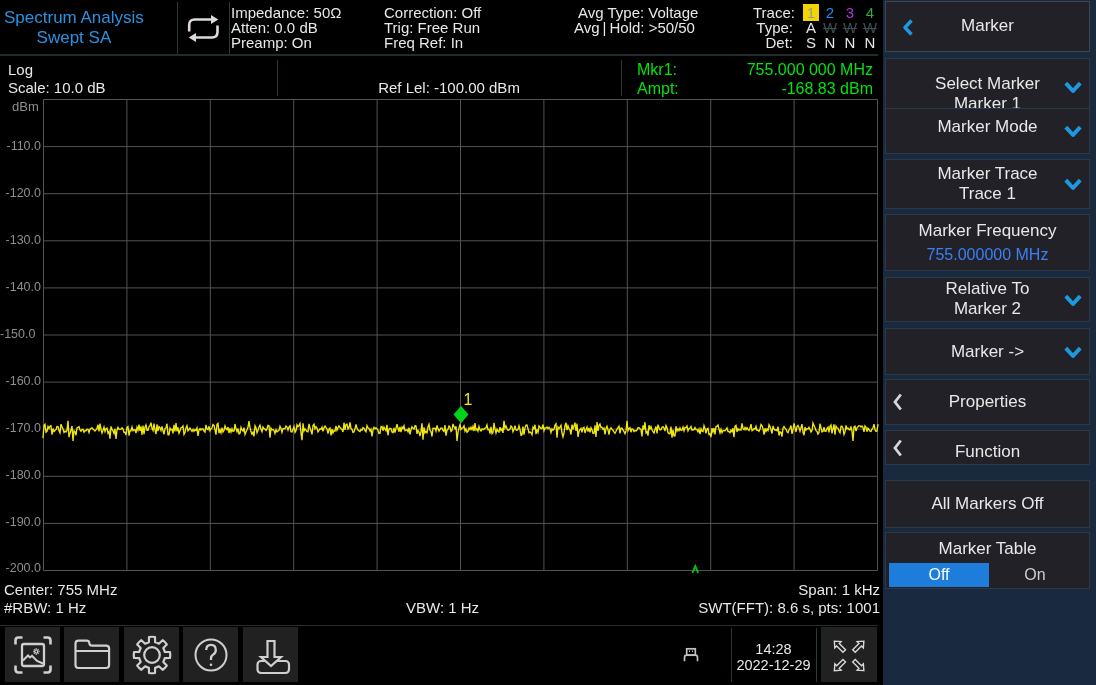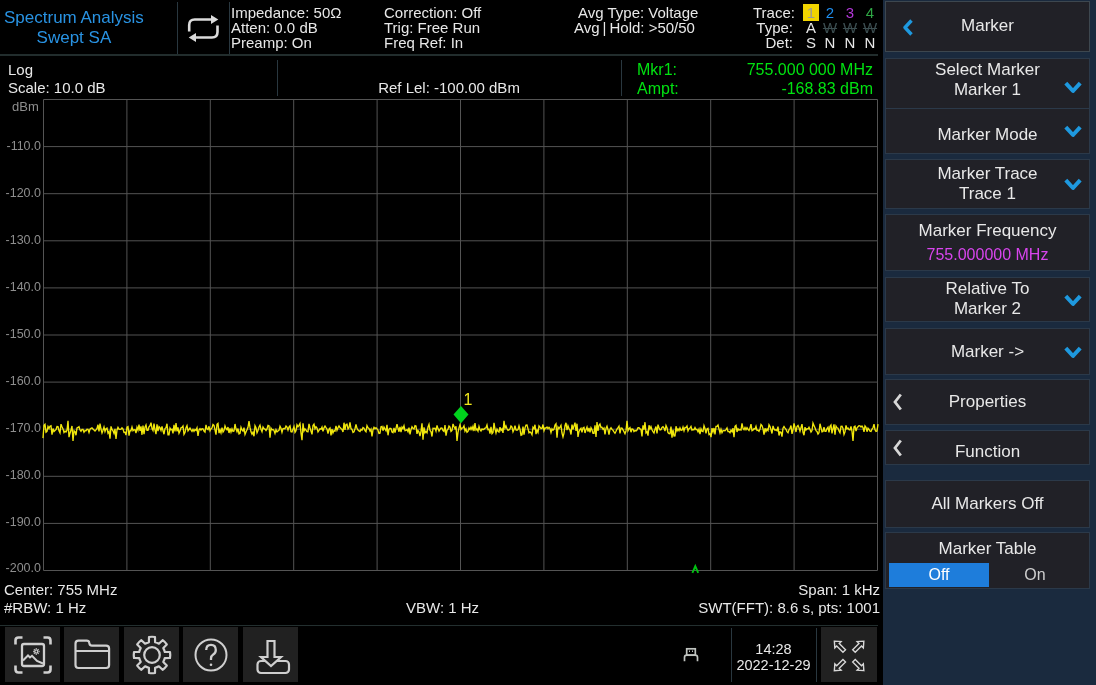--- a/index.html
+++ b/index.html
@@ -86,21 +86,21 @@
   <polyline points="43,438.1 44,425.3 45,424.3 46,432.3 47,431.5 48,426.5 49,428.4 50,426.2 51,425.7 52,434.6 53,428.5 54,431.4 55,430.4 56,429.7 57,426.5 58,426.6 59,430.8 60,432.8 61,424.2 62,426.8 63,428.9 64,432.5 65,431.1 66,431.9 67,430.2 68,420.9 69,437.2 70,433.2 71,430.0 72,426.0 73,441.0 74,430.8 75,431.6 76,435.2 77,427.9 78,427.5 79,426.7 80,429.9 81,431.3 82,429.4 83,429.5 84,432.2 85,430.7 86,430.7 87,429.3 88,429.4 89,432.5 90,429.2 91,428.3 92,427.9 93,429.1 94,430.1 95,431.0 96,429.9 97,428.5 98,424.8 99,431.3 100,423.5 101,429.0 102,433.0 103,430.2 104,427.1 105,431.5 106,428.7 107,428.1 108,433.1 109,431.5 110,438.7 111,426.4 112,429.5 113,430.8 114,433.4 115,428.8 116,438.9 117,430.0 118,427.4 119,429.1 120,429.4 121,429.2 122,427.9 123,429.0 124,432.4 125,432.2 126,435.1 127,427.2 128,426.6 129,435.7 130,430.7 131,430.8 132,427.1 133,430.8 134,429.8 135,429.7 136,433.1 137,427.3 138,430.1 139,424.5 140,430.8 141,426.4 142,434.8 143,425.6 144,434.2 145,427.1 146,424.9 147,430.2 148,430.2 149,426.8 150,425.8 151,422.6 152,428.5 153,430.5 154,423.6 155,429.9 156,434.1 157,424.4 158,431.1 159,426.6 160,427.7 161,430.4 162,426.3 163,430.8 164,434.2 165,428.5 166,427.7 167,423.7 168,434.9 169,434.9 170,428.0 171,429.8 172,429.2 173,433.4 174,424.9 175,431.5 176,423.0 177,431.4 178,427.3 179,433.3 180,431.1 181,427.7 182,427.4 183,426.0 184,434.4 185,432.6 186,427.7 187,425.6 188,430.9 189,429.5 190,428.1 191,429.8 192,431.4 193,429.4 194,431.3 195,429.5 196,430.3 197,427.9 198,435.8 199,430.0 200,428.6 201,430.1 202,428.8 203,428.9 204,431.0 205,432.0 206,424.8 207,428.9 208,429.7 209,426.3 210,430.8 211,428.8 212,427.9 213,424.4 214,425.3 215,429.8 216,434.7 217,424.4 218,423.4 219,433.1 220,430.0 221,432.9 222,427.7 223,432.0 224,430.5 225,425.9 226,428.5 227,429.9 228,427.0 229,433.0 230,428.3 231,432.1 232,428.8 233,431.4 234,431.1 235,424.0 236,428.8 237,431.6 238,428.5 239,433.9 240,433.3 241,427.3 242,430.0 243,431.2 244,427.6 245,434.4 246,431.9 247,429.8 248,427.3 249,421.1 250,427.4 251,431.8 252,434.2 253,432.2 254,436.3 255,425.7 256,427.7 257,432.8 258,430.4 259,427.0 260,425.2 261,429.4 262,431.7 263,427.0 264,428.7 265,429.1 266,430.6 267,428.9 268,425.3 269,425.7 270,437.7 271,428.1 272,429.8 273,429.6 274,430.6 275,433.5 276,429.7 277,431.9 278,431.0 279,430.3 280,426.3 281,428.3 282,432.3 283,428.6 284,428.5 285,428.7 286,426.0 287,427.1 288,430.1 289,427.0 290,425.8 291,431.6 292,431.9 293,429.3 294,426.6 295,432.4 296,430.7 297,424.9 298,426.8 299,425.3 300,423.5 301,433.2 302,440.2 303,423.3 304,431.0 305,428.9 306,430.1 307,431.7 308,431.8 309,423.9 310,427.7 311,431.1 312,434.4 313,425.6 314,424.2 315,428.7 316,426.8 317,428.1 318,431.9 319,430.4 320,428.8 321,429.2 322,427.1 323,431.4 324,427.8 325,426.1 326,427.7 327,429.2 328,433.5 329,429.1 330,428.0 331,435.4 332,429.1 333,433.0 334,430.6 335,431.1 336,426.0 337,430.3 338,427.8 339,425.9 340,427.6 341,428.6 342,429.4 343,432.0 344,422.7 345,429.9 346,424.5 347,424.1 348,428.9 349,427.6 350,422.4 351,428.6 352,429.4 353,432.4 354,431.8 355,428.7 356,424.4 357,428.3 358,430.1 359,430.9 360,431.6 361,429.4 362,430.2 363,427.5 364,428.1 365,430.6 366,431.7 367,425.7 368,427.8 369,428.5 370,431.0 371,429.2 372,436.3 373,429.7 374,427.3 375,428.7 376,427.8 377,428.9 378,430.2 379,433.5 380,433.3 381,426.7 382,426.3 383,430.7 384,427.1 385,429.0 386,430.7 387,424.9 388,435.3 389,429.4 390,428.3 391,428.6 392,432.0 393,432.6 394,427.9 395,432.7 396,428.4 397,424.1 398,428.3 399,431.7 400,426.9 401,432.2 402,427.1 403,428.5 404,425.7 405,430.6 406,430.4 407,429.5 408,431.7 409,427.7 410,434.3 411,429.6 412,426.8 413,428.3 414,429.0 415,425.7 416,426.1 417,433.8 418,430.6 419,432.0 420,436.0 421,431.3 422,423.3 423,439.8 424,427.3 425,432.7 426,431.3 427,432.7 428,427.0 429,424.4 430,430.4 431,431.6 432,436.5 433,428.3 434,428.4 435,428.2 436,431.1 437,425.4 438,428.6 439,431.1 440,429.3 441,427.9 442,428.1 443,430.6 444,431.5 445,425.0 446,435.6 447,430.4 448,429.2 449,426.1 450,427.1 451,431.5 452,430.5 453,423.9 454,426.6 455,428.7 456,426.3 457,440.9 458,432.4 459,427.9 460,424.7 461,429.5 462,428.0 463,427.8 464,425.8 465,431.1 466,429.0 467,432.4 468,431.5 469,427.9 470,429.5 471,427.2 472,429.5 473,426.3 474,431.0 475,423.0 476,430.1 477,429.0 478,431.2 479,426.4 480,429.6 481,430.9 482,428.9 483,429.6 484,429.1 485,428.0 486,427.8 487,425.0 488,429.8 489,429.2 490,433.7 491,426.9 492,433.7 493,432.4 494,422.8 495,429.1 496,433.0 497,429.2 498,431.3 499,432.0 500,427.2 501,430.5 502,428.9 503,432.9 504,420.8 505,428.2 506,426.1 507,428.8 508,430.4 509,430.0 510,429.0 511,426.0 512,427.1 513,431.8 514,429.5 515,425.7 516,429.9 517,430.3 518,429.6 519,425.8 520,429.3 521,435.2 522,434.7 523,426.7 524,434.6 525,427.8 526,425.1 527,425.0 528,428.9 529,432.7 530,431.9 531,432.8 532,434.8 533,427.3 534,428.6 535,424.7 536,434.1 537,430.2 538,432.4 539,425.9 540,427.2 541,428.5 542,428.4 543,424.5 544,430.7 545,428.0 546,428.0 547,427.1 548,428.6 549,427.3 550,428.6 551,432.6 552,428.9 553,430.3 554,429.2 555,425.0 556,423.8 557,437.8 558,427.0 559,428.5 560,427.1 561,425.4 562,433.0 563,436.9 564,433.1 565,425.6 566,422.8 567,430.1 568,425.9 569,428.6 570,430.0 571,434.5 572,424.6 573,429.4 574,425.9 575,422.7 576,431.0 577,423.7 578,437.0 579,431.4 580,429.7 581,428.3 582,432.3 583,427.9 584,427.3 585,433.0 586,429.6 587,427.0 588,431.6 589,427.8 590,432.3 591,427.7 592,429.7 593,433.4 594,433.4 595,425.3 596,436.9 597,422.0 598,431.0 599,425.4 600,424.1 601,427.7 602,427.3 603,429.2 604,428.0 605,434.5 606,428.5 607,426.3 608,429.7 609,434.5 610,429.2 611,427.8 612,429.4 613,430.3 614,431.8 615,433.2 616,431.3 617,429.0 618,427.6 619,426.1 620,433.5 621,428.0 622,428.2 623,429.8 624,431.6 625,433.8 626,430.9 627,420.8 628,430.8 629,428.7 630,427.6 631,432.2 632,428.8 633,429.2 634,431.5 635,430.6 636,430.9 637,430.0 638,427.7 639,427.7 640,428.9 641,429.3 642,436.4 643,425.4 644,429.6 645,422.2 646,432.8 647,431.5 648,435.7 649,425.3 650,428.9 651,426.7 652,429.7 653,431.6 654,432.9 655,429.3 656,426.6 657,433.3 658,424.7 659,427.8 660,430.0 661,429.6 662,427.5 663,426.7 664,428.1 665,431.1 666,425.5 667,427.8 668,432.6 669,433.6 670,433.7 671,426.6 672,437.6 673,429.8 674,436.1 675,436.0 676,426.2 677,431.0 678,428.9 679,430.7 680,427.9 681,430.2 682,430.1 683,427.1 684,430.8 685,427.5 686,427.6 687,426.0 688,430.9 689,428.7 690,428.1 691,426.5 692,430.2 693,429.5 694,429.7 695,427.5 696,429.6 697,429.5 698,431.8 699,429.2 700,434.0 701,428.8 702,431.2 703,431.6 704,425.7 705,428.5 706,433.4 707,428.9 708,428.3 709,434.6 710,433.8 711,437.1 712,428.2 713,431.8 714,428.0 715,434.4 716,426.4 717,426.3 718,425.0 719,429.0 720,432.9 721,429.2 722,432.7 723,430.6 724,430.6 725,430.7 726,429.6 727,428.0 728,431.6 729,431.5 730,432.7 731,430.2 732,431.7 733,428.2 734,437.1 735,426.3 736,425.3 737,432.0 738,428.8 739,430.2 740,429.6 741,430.0 742,423.3 743,428.3 744,429.6 745,427.5 746,429.6 747,427.6 748,429.4 749,430.5 750,428.1 751,424.1 752,430.7 753,430.2 754,428.7 755,429.1 756,426.3 757,430.4 758,430.2 759,431.3 760,429.0 761,424.4 762,425.5 763,428.7 764,434.6 765,428.3 766,431.3 767,429.1 768,430.5 769,424.8 770,426.6 771,429.8 772,433.5 773,425.9 774,428.9 775,430.2 776,429.8 777,430.7 778,426.6 779,435.5 780,431.8 781,432.2 782,436.7 783,428.2 784,426.5 785,428.1 786,429.3 787,431.6 788,432.7 789,429.7 790,428.3 791,425.6 792,433.9 793,429.8 794,423.3 795,427.5 796,432.0 797,426.5 798,425.4 799,427.8 800,431.3 801,427.6 802,424.2 803,432.3 804,435.2 805,427.2 806,430.0 807,428.7 808,429.0 809,427.3 810,429.4 811,432.1 812,430.5 813,423.1 814,425.4 815,427.8 816,430.7 817,431.5 818,434.1 819,432.8 820,423.7 821,427.7 822,431.8 823,431.5 824,427.1 825,431.3 826,431.3 827,428.5 828,427.1 829,432.3 830,426.3 831,425.0 832,433.3 833,428.7 834,424.4 835,434.6 836,426.1 837,427.8 838,428.2 839,431.0 840,432.8 841,426.4 842,426.2 843,428.5 844,434.5 845,431.9 846,425.4 847,428.9 848,428.0 849,429.7 850,429.9 851,426.5 852,431.3 853,441.0 854,426.9 855,426.2 856,431.1 857,427.9 858,426.8 859,425.8 860,425.9 861,427.1 862,426.1 863,427.6 864,431.8 865,425.9 866,427.2 867,431.7 868,428.2 869,429.5 870,431.2 871,431.5 872,429.2 873,427.8 874,424.1 875,429.8 876,431.4 877,431.1 878,424.1" fill="none" stroke="#f2e80e" stroke-width="1.35" transform="translate(0,-90)"></polyline>
   <path d="M461 316 L468.5 324.6 L461 333.2 L453.5 324.6 Z" fill="#00d41e" transform="translate(0,0)"></path>
   <text x="468" y="315" fill="#f0e71c" font-size="16" font-family="Liberation Sans" text-anchor="middle">1</text>
   <path d="M692.4 482.8 L695.3 476.2 L698.2 482.8" fill="none" stroke="#00c212" stroke-width="1.9" transform="translate(0,0)"></path>
 </svg>
 <div class="abs grey" style="left:12px;top:99px;font-size:13px;">dBm</div>
 <div class="abs grey" style="left:0;top:139px;width:41px;text-align:right;font-size:12.5px;">-110.0</div>
 <div class="abs grey" style="left:0;top:186px;width:41px;text-align:right;font-size:12.5px;">-120.0</div>
 <div class="abs grey" style="left:0;top:233px;width:41px;text-align:right;font-size:12.5px;">-130.0</div>
 <div class="abs grey" style="left:0;top:280px;width:41px;text-align:right;font-size:12.5px;">-140.0</div>
-<div class="abs grey" style="left:0;top:327px;width:41px;text-align:right;font-size:12.5px;">-150.0</div>
+<div class="abs grey" style="left:0;top:327px;width:41px;font-size:12.5px;">-150.0</div>
 <div class="abs grey" style="left:0;top:374px;width:41px;text-align:right;font-size:12.5px;">-160.0</div>
 <div class="abs grey" style="left:0;top:421px;width:41px;text-align:right;font-size:12.5px;">-170.0</div>
 <div class="abs grey" style="left:0;top:468px;width:41px;text-align:right;font-size:12.5px;">-180.0</div>
 <div class="abs grey" style="left:0;top:515px;width:41px;text-align:right;font-size:12.5px;">-190.0</div>
 <div class="abs grey" style="left:0;top:561px;width:41px;text-align:right;font-size:12.5px;">-200.0</div>
 
 <div class="abs" style="left:4px;top:581px;font-size:15px;line-height:18px;">Center: 755 MHz<br>#RBW: 1 Hz</div>
 <div class="abs" style="left:406px;top:599px;font-size:15px;">VBW: 1 Hz</div>
 <div class="abs" style="left:600px;top:581px;width:280px;text-align:right;font-size:15px;line-height:18px;">Span: 1 kHz<br>SWT(FFT): 8.6 s, pts: 1001</div>
 
@@ -161,36 +161,36 @@
 </svg>
   </div>
 
 <div id="panel">
   <div class="btn" style="top:1px;height:51px;border-color:#3e4850;">
     <svg class="chevL" width="10" height="17" viewBox="0 0 10 17" style="left:17px;margin-top:-8px;">
         <path d="M8.5 1.5 L2 8.5 L8.5 15.5" fill="none" stroke="#1f9ae0" stroke-width="3.4" stroke-linejoin="round"></path>
       </svg>
     <span style="line-height:48px;">Marker</span>
   </div>
-  <div class="btn" style="top:58px;height:58px;padding-top:1px;line-height:20px;">Select Marker<span class="l2">Marker 1</span>
-    <svg class="chevR" width="18" height="13" viewBox="0 0 18 13" style="right:7px;margin-top:-6px;">
-        <path d="M1.8 2.2 L9 10 L16.2 2.2" fill="none" stroke="#1f9ae0" stroke-width="4" stroke-linejoin="round"></path>
-      </svg>
-  </div>
-  <div class="btn" style="top:108px;height:46px;padding-top:16px;line-height:20px;">Marker Mode
+  <div class="btn" style="top:58px;height:58px;padding-top:15px;line-height:20px;">Select Marker<span class="l2">Marker 1</span>
+    <svg class="chevR" width="18" height="13" viewBox="0 0 18 13" style="right:7px;margin-top:-6px;">
+        <path d="M1.8 2.2 L9 10 L16.2 2.2" fill="none" stroke="#1f9ae0" stroke-width="4" stroke-linejoin="round"></path>
+      </svg>
+  </div>
+  <div class="btn" style="top:108px;height:46px;padding-top:8px;line-height:20px;">Marker Mode
     <svg class="chevR" width="18" height="13" viewBox="0 0 18 13" style="right:7px;margin-top:-6px;">
         <path d="M1.8 2.2 L9 10 L16.2 2.2" fill="none" stroke="#1f9ae0" stroke-width="4" stroke-linejoin="round"></path>
       </svg>
   </div>
   <div class="btn" style="top:159px;height:50px;padding-top:4px;line-height:20px;">Marker Trace<span class="l2">Trace 1</span>
     <svg class="chevR" width="18" height="13" viewBox="0 0 18 13" style="right:7px;margin-top:-6px;">
         <path d="M1.8 2.2 L9 10 L16.2 2.2" fill="none" stroke="#1f9ae0" stroke-width="4" stroke-linejoin="round"></path>
       </svg>
   </div>
-  <div class="btn" style="top:214px;height:57px;padding-top:6px;line-height:20px;">Marker Frequency<span class="l2" style="color:#d946ef;font-size:16px;margin-top:4px;">755.000000 MHz</span></div>
+  <div class="btn" style="top:214px;height:57px;padding-top:6px;line-height:20px;">Marker Frequency<span class="l2" style="color:#3b82f6;font-size:16px;margin-top:4px;">755.000000 MHz</span></div>
   <div class="btn" style="top:277px;height:45px;padding-top:1px;line-height:20px;">Relative To<span class="l2">Marker 2</span>
     <svg class="chevR" width="18" height="13" viewBox="0 0 18 13" style="right:7px;margin-top:-6px;">
         <path d="M1.8 2.2 L9 10 L16.2 2.2" fill="none" stroke="#1f9ae0" stroke-width="4" stroke-linejoin="round"></path>
       </svg>
   </div>
   <div class="btn" style="top:379px;height:46px;">
     <svg class="chevL" width="9" height="18" viewBox="0 0 9 18" style="margin-top:-9px;left:7px;">
         <path d="M7.8 1.5 L2 9 L7.8 16.5" fill="none" stroke="#d8d8d8" stroke-width="2.8"></path>
       </svg>
     <span style="line-height:44px;">Properties</span>

